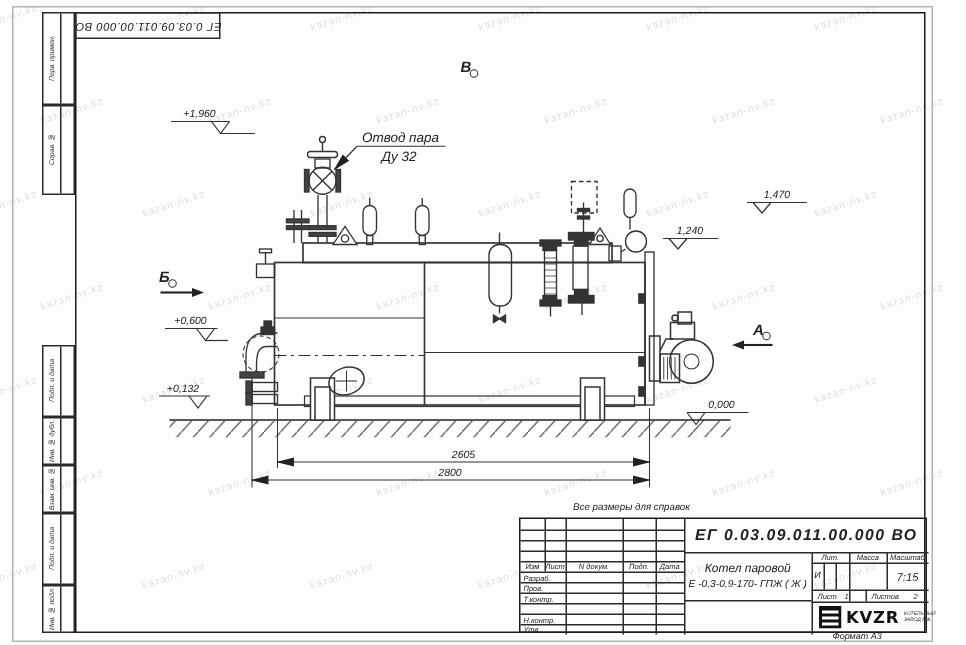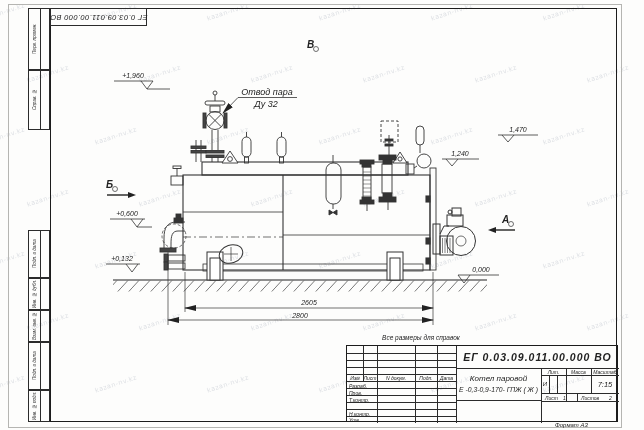--- a/index.html
+++ b/index.html
@@ -390,17 +390,30 @@
     <span class="cell-text tb-label ctr" style="left:219px;top:23px;width:25px;height:6px;">Масса</span>
     <span class="cell-text tb-label ctr" style="left:244px;top:23px;width:28px;height:6px;">Масштаб</span>
     <span class="cell-text ctr" style="left:194px;top:31px;width:8px;height:14px;font-size:6px;">И</span>
     <span class="cell-text ctr" style="left:244px;top:31px;width:28px;height:14px;font-size:7.5px;">7:15</span>
 
     <span class="cell-text tb-label" style="left:198px;top:48.5px;">Лист</span>
     <span class="cell-text tb-label" style="left:216px;top:48.5px;">1</span>
     <span class="cell-text tb-label" style="left:234px;top:48.5px;">Листов</span>
     <span class="cell-text tb-label" style="left:262px;top:48.5px;">2</span>
 
+    <div class="logo-wrap" style="left:199px;top:58px;">
+      <svg width="15" height="15">
+        <rect x="0" y="0" width="15" height="15" fill="#111"></rect>
+        <rect x="2" y="3" width="11" height="2" fill="#fff"></rect>
+        <rect x="2" y="7" width="11" height="2" fill="#fff"></rect>
+        <rect x="2" y="11" width="11" height="2" fill="#fff"></rect>
+      </svg>
+      <span class="logo-txt">KVZR</span>
+      <span class="logo-sub">
+        <span>КОТЕЛЬНЫЙ</span><br>
+        <span>ЗАВОД Р.Ф.</span>
+      </span>
+    </div>
   </div>
 
   <div class="cell-text" style="left:555px;top:421.5px;font-size:6px;">Формат А3</div>
 
 </div>
 
 </body></html>

